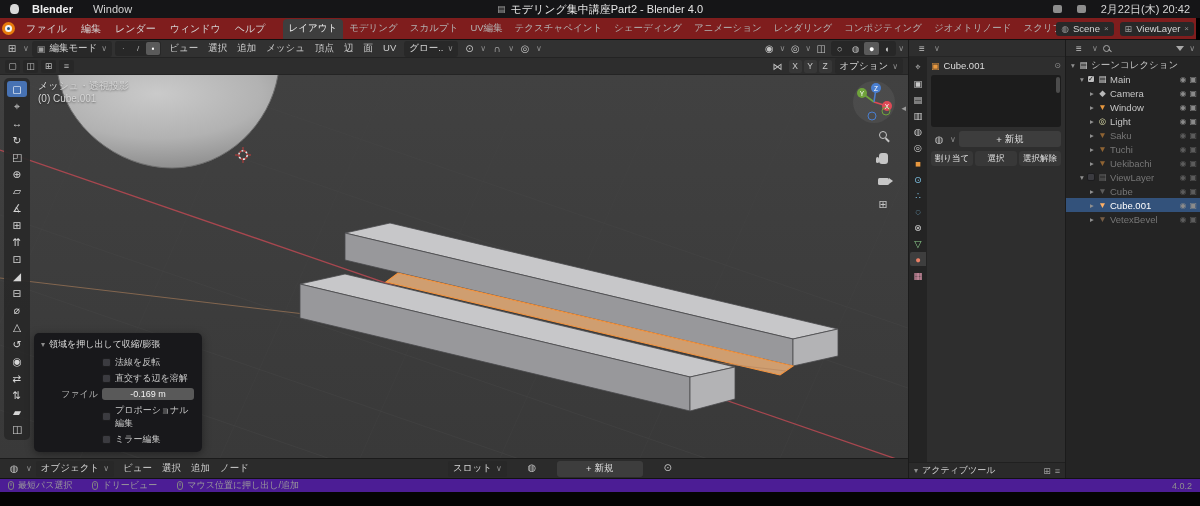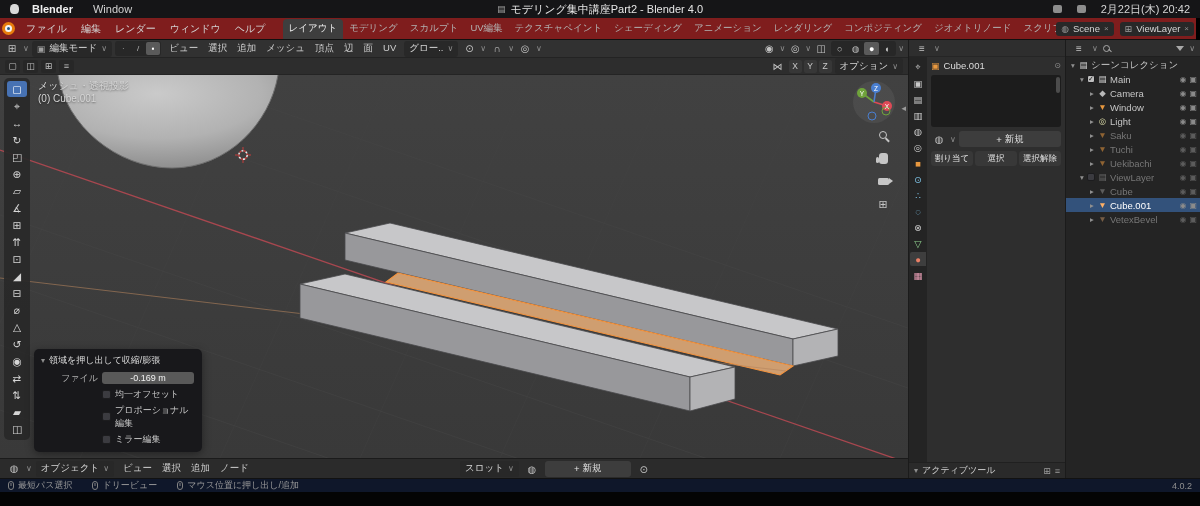--- a/index.html
+++ b/index.html
@@ -81,21 +81,21 @@
   .op-row{display:flex;align-items:center;gap:4px;padding:1.5px 8px;}
   .op-gap{width:56px;flex:0 0 auto;}
   .op-label{width:56px;flex:0 0 auto;text-align:right;color:#b5b5b5;}
   .op-field{flex:1;background:#595959;border-radius:3px;text-align:center;color:#f2f2f2;padding:1px 0;font-size:9px;}
   .cb{width:9px;height:9px;border-radius:2px;background:#3b3b40;border:1px solid #1c1c1e;flex:0 0 auto;display:flex;align-items:center;justify-content:center;}
   .cb-on{background:#bfbfbf;color:#1b1b1b;font-size:7px;}
   .cb-on::after{content:"✓";}
 
   
   .shader-bar{height:20px;background:#2b2b2b;border-top:1px solid #1b1b1b;display:flex;align-items:center;gap:4px;padding:0 6px;font-size:9.5px;position:relative;}
-  .sb-center{position:absolute;left:448px;display:flex;align-items:flex-end;gap:5px;margin-left:12px;}
+  .sb-center{position:absolute;left:448px;display:flex;align-items:flex-start;gap:17px;}
   .btn{background:#3d3d3d;border-radius:3px;color:#e3e3e3;display:flex;align-items:center;justify-content:center;gap:3px;padding:1.5px 8px;font-size:9.5px;}
 
   
   .props{width:157px;background:#2e2e2e;border-left:1px solid #1b1b1b;display:flex;flex-direction:column;}
   .p-header{height:17px;display:flex;align-items:center;gap:4px;padding:0 5px;border-bottom:1px solid #252525;font-size:9.5px;}
   .p-body{flex:1;display:flex;min-height:0;}
   .ptabs{width:18px;background:#242424;display:flex;flex-direction:column;align-items:center;gap:2px;padding-top:3px;}
   .ptab{width:16px;height:14px;display:flex;align-items:center;justify-content:center;font-size:9.5px;border-radius:2px 0 0 2px;}
   .ptab.active{background:#3e3e3e;}
   .pcontent{flex:1;display:flex;flex-direction:column;gap:4px;padding:3px 4px;min-width:0;}
@@ -121,21 +121,21 @@
   .ol-row .cb{width:8px;height:8px;margin-right:2px;}
   .ol-icon{width:11px;flex:0 0 auto;text-align:center;font-size:8.5px;}
   .ol-label{flex:1;min-width:0;overflow:hidden;white-space:nowrap;color:#c6c6c6;padding-left:2px;}
   .ol-right{display:flex;gap:3px;color:#8b8b8b;font-size:8px;flex:0 0 auto;}
   .ol-row.selected{background:#33527b;}
   .ol-row.selected .ol-label{color:#fff;}
   .ol-row.dim .ol-label{color:#767676;}
   .ol-row.dim .ol-icon,.ol-row.dim .ol-right{opacity:.55;}
 
   
-  .statusbar{position:absolute;left:0;right:0;bottom:14px;height:14px;background:#0f172a;border-top:1px solid #121212;display:flex;align-items:center;gap:20px;padding:0 8px;font-size:9px;color:#9b9b9b;}
+  .statusbar{position:absolute;left:0;right:0;bottom:14px;height:14px;background:#4c1d95;border-top:1px solid #121212;display:flex;align-items:center;gap:20px;padding:0 8px;font-size:9px;color:#9b9b9b;}
   .hint{display:flex;align-items:center;gap:4px;}
   .mouse-ic{width:6px;height:9px;border:1px solid #828282;border-radius:3px;position:relative;}
   .mouse-ic::after{content:"";position:absolute;left:50%;top:1px;width:1px;height:3px;background:#828282;transform:translateX(-50%);}
   .version{margin-left:auto;color:#8f8f8f;}
   .black-strip{position:absolute;left:0;right:0;bottom:0;height:14px;background:#040404;}
 </style>
 </head>
 <body>
 
 <div class="screen">
@@ -392,31 +392,40 @@
               <span class="cam-ic"></span>
             </span>
           <span class="nav-ic">⊞</span>
         </div>
 
         <div class="op-panel">
           <div class="op-title-row">
             <span class="chev">▾</span>
             <span>領域を押し出して収縮/膨張</span>
           </div>
+          <div>
+
+              <div class="op-row">
+                <span class="op-gap"></span>
+                <span class="cb"></span>
+                <span>法線を反転</span>
+              </div>
+
+              <div class="op-row">
+                <span class="op-gap"></span>
+                <span class="cb"></span>
+                <span>直交する辺を溶解</span>
+              </div>
+            </div>
           <div class="op-row">
             <span class="op-label">ファイル</span>
             <span class="op-field">-0.169 m</span>
           </div>
           <div>
 
-              <div class="op-row">
-                <span class="op-gap"></span>
-                <span class="cb"></span>
-                <span>均一オフセット</span>
-              </div>
 
               <div class="op-row">
                 <span class="op-gap"></span>
                 <span class="cb"></span>
                 <span>プロポーショナル編集</span>
               </div>
 
               <div class="op-row">
                 <span class="op-gap"></span>
                 <span class="cb"></span>

